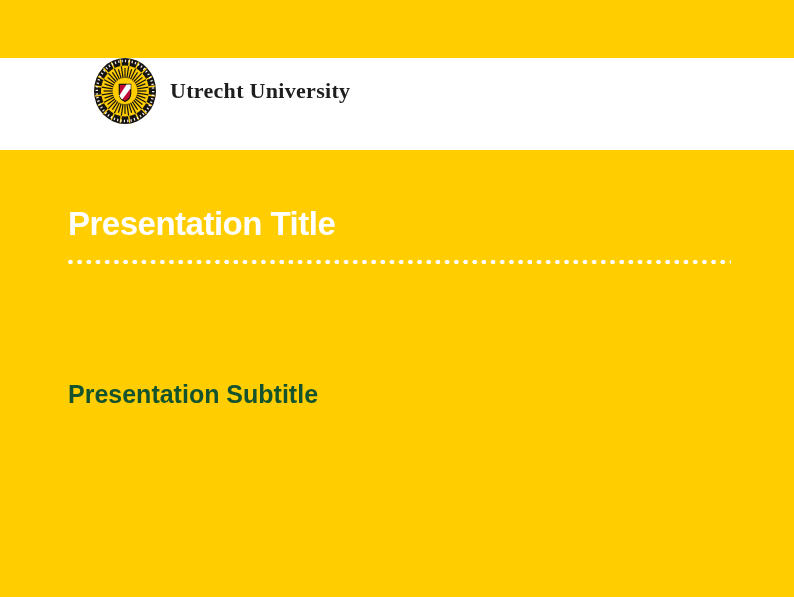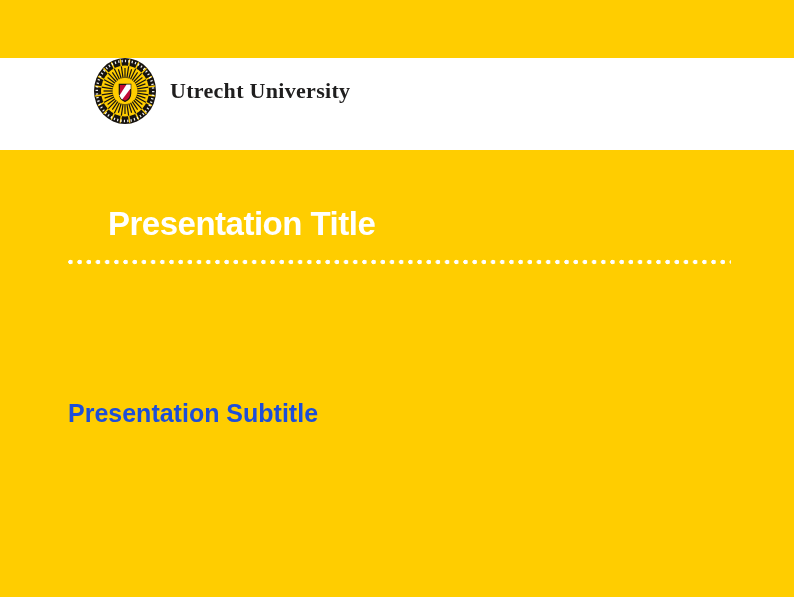--- a/index.html
+++ b/index.html
@@ -47,40 +47,39 @@
   .title {
     position: absolute;
     left: 68px;
     top: 207px;
     font-size: 33px;
     line-height: 1;
     font-weight: 700;
     letter-spacing: -0.5px;
     color: #FFFFFF;
     white-space: nowrap;
-    margin-left: 40px;
   }
   .title-dots {
     position: absolute;
     left: 68px;
     top: 259px;
     width: 663px;
     height: 6px;
     background-image: radial-gradient(circle at 2.5px 3px, #FFFFFF 2px, rgba(255,255,255,0) 2.6px);
     background-size: 9.2px 6px;
     background-repeat: repeat-x;
   }
   .subtitle {
     position: absolute;
     left: 68px;
-    top: 401px;
+    top: 382px;
     font-size: 25px;
     line-height: 1;
     font-weight: 700;
-    color: #1d4ed8;
+    color: #14532d;
     white-space: nowrap;
   }
   .author {
     position: absolute;
     left: 68px;
     top: 428px;
     font-size: 20px;
     line-height: 1;
     font-weight: 700;
     color: #FFFFFF;

